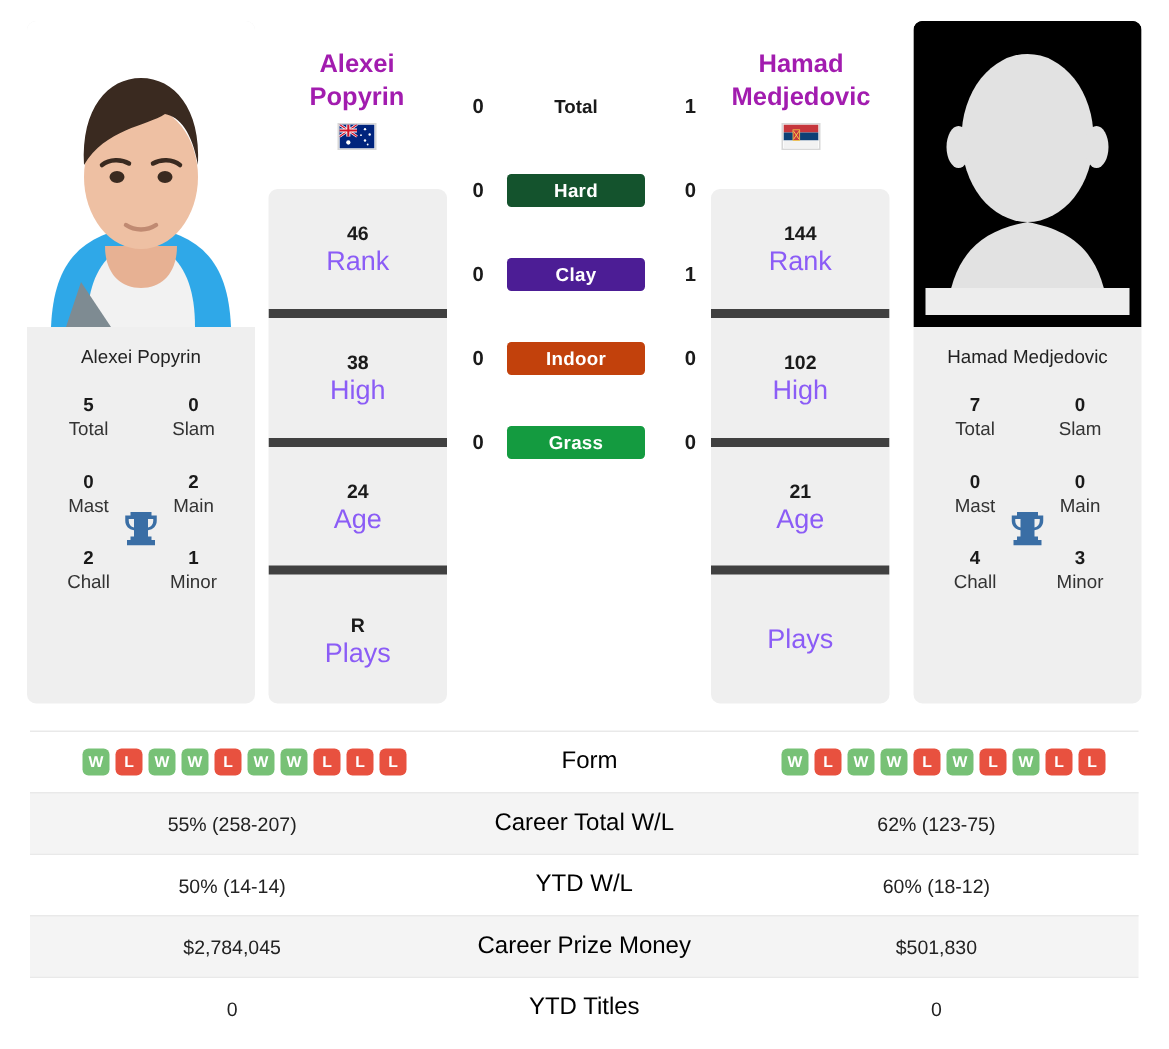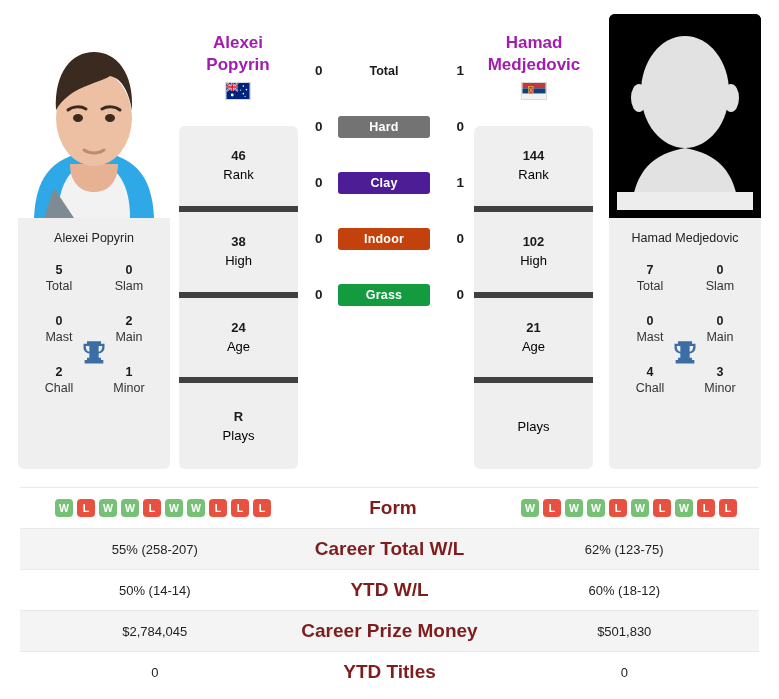--- a/index.html
+++ b/index.html
@@ -54,21 +54,21 @@
   }
   .stats-card.left  { left: 179px; }
   .stats-card.right { left: 474px; }
   .scell {
     height: 85.75px; display: flex; flex-direction: column;
     align-items: center; justify-content: center;
     border-bottom: 6px solid #404040;
   }
   .scell:last-child { border-bottom: none; }
   .scell .num { font-size: 13px; font-weight: bold; line-height: 18px; }
-  .scell .lab { font-size: 13px; color: #000000; line-height: 19px; }
+  .scell .lab { font-size: 18px; color: #8b5cf6; line-height: 19px; }
 
   
   .center { position: absolute; left: 303px; top: 60px; width: 173px; }
   .srow { position: relative; height: 56px; }
   .srow .sc-left, .srow .sc-right {
     position: absolute; top: 0; height: 22px; line-height: 22px;
     font-size: 13.5px; font-weight: bold; color: #1a1a1a;
   }
   .srow .sc-left  { left: 12px; }
   .srow .sc-right { right: 12px; }
@@ -101,21 +101,21 @@
     display: flex; align-items: center; height: 41px;
     border-top: 1px solid #e9e9e9;
   }
   .trow.alt { background: #f4f4f4; }
   .trow .cl, .trow .cr {
     flex: 1 1 0; display: flex; align-items: center; justify-content: center;
     font-size: 13px; color: #222;
   }
   .trow .cc {
     flex: 0 0 200px; text-align: center;
-    font-size: 19px; font-weight: bold; color: #7f1d1d;
+    font-size: 16px; font-weight: normal; color: #000000;
   }
   .form-strip { display: flex; gap: 4px; }
   .badge {
     width: 18px; height: 18px; border-radius: 4px;
     font-size: 10.5px; font-weight: bold; color: #fff;
     display: flex; align-items: center; justify-content: center;
   }
   .badge.w { background: #77c176; }
   .badge.l { background: #e8513f; }
   .form-left  { justify-content: flex-start; padding-left: 13px; }
@@ -252,21 +252,21 @@
     </div>
 
     <div class="center">
         <div class="srow">
           <div class="sc-left">0</div>
           <div class="plain">Total</div>
           <div class="sc-right">1</div>
         </div>
         <div class="srow">
           <div class="sc-left">0</div>
-          <div class="pill" style="background: #737373;">Hard</div>
+          <div class="pill" style="background: #14532d;">Hard</div>
           <div class="sc-right">0</div>
         </div>
         <div class="srow">
           <div class="sc-left">0</div>
           <div class="pill" style="background: #4c1d95;">Clay</div>
           <div class="sc-right">1</div>
         </div>
         <div class="srow">
           <div class="sc-left">0</div>
           <div class="pill" style="background: #c2410c;">Indoor</div>

